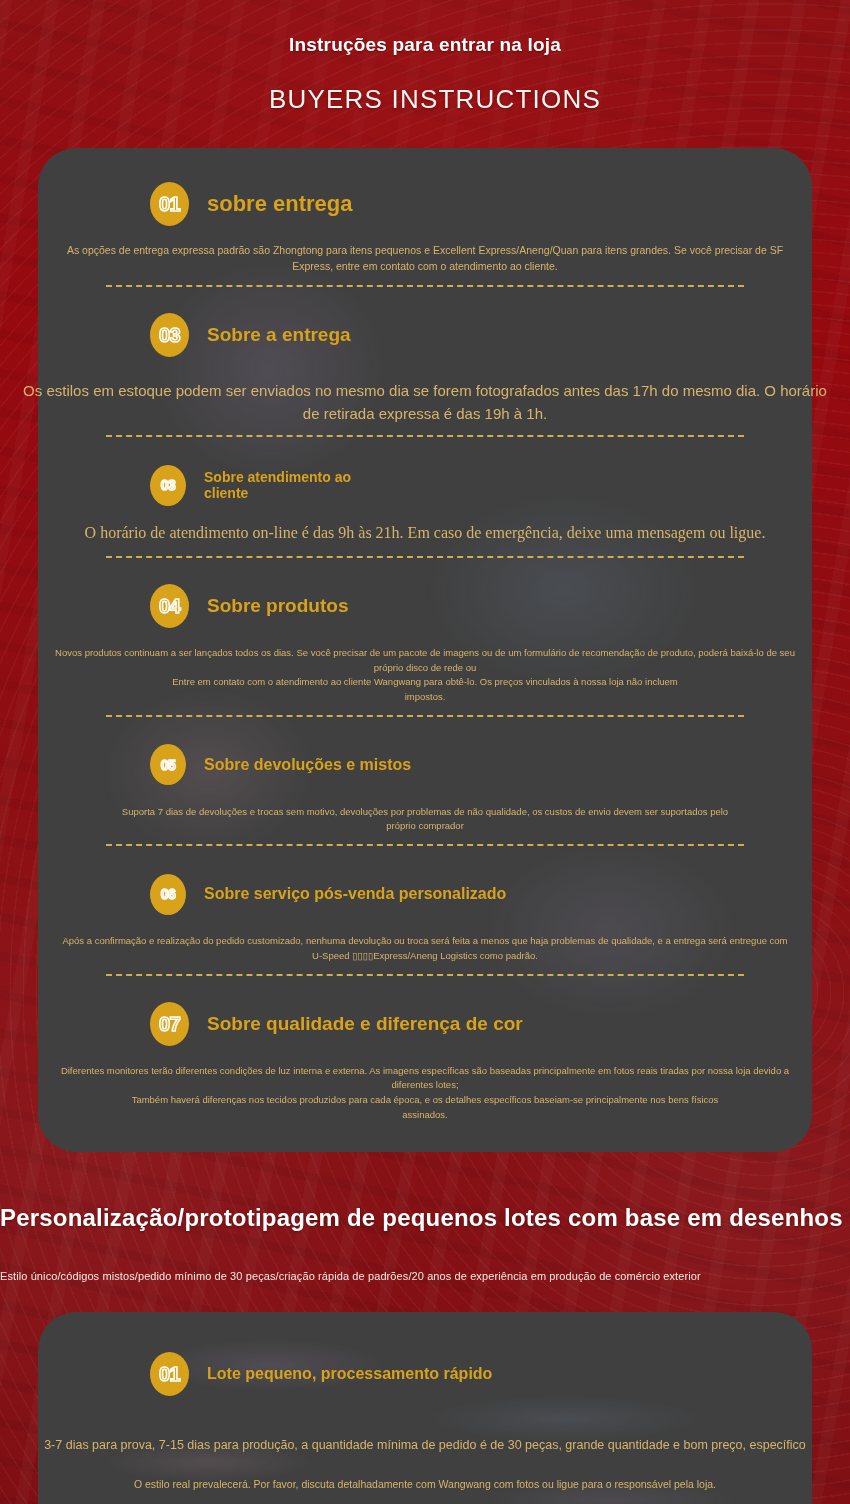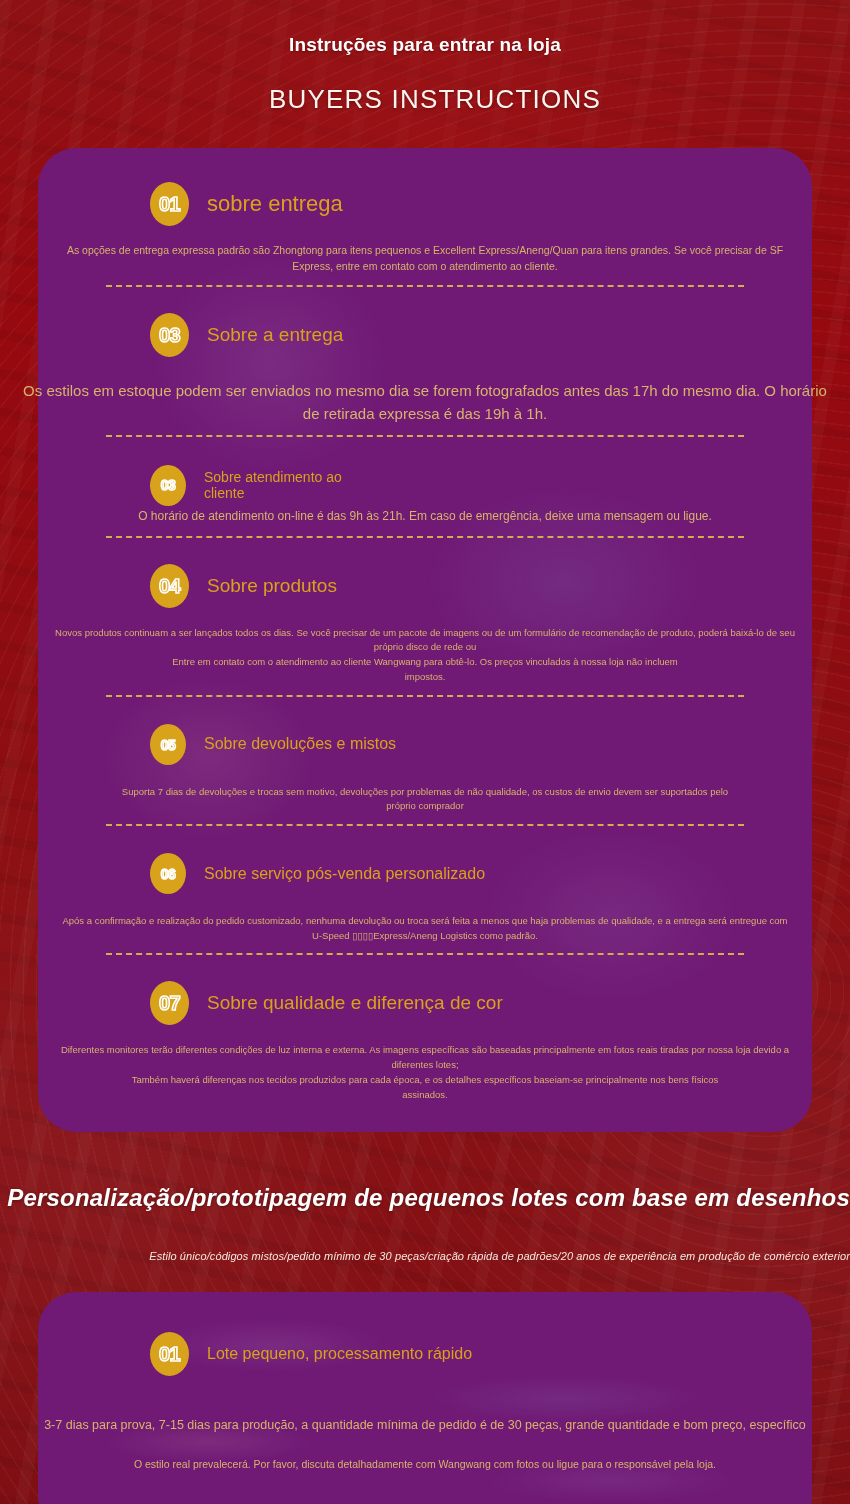--- a/index.html
+++ b/index.html
@@ -40,21 +40,21 @@
   .hdr-main{
     color:#fdf4ef; font-size:26px; font-weight:normal;
     letter-spacing:1.2px; padding-top:28px;
     text-shadow:0 1px 3px rgba(0,0,0,.3);
     padding-left:20px;
   }
 
   
   .card{
     position:relative;
-    background:#701a75;
+    background:#404040;
     border-radius:38px;
     margin:0 38px;
     overflow:visible;
   }
   .card-1{ margin-top:33px; padding:34px 0 30px; }
   .card-2{ margin-top:30px; padding:40px 0 64px; }
 
   
   .card:before{
     content:"";position:absolute;inset:0;border-radius:38px;
@@ -83,55 +83,55 @@
     font-size:20px; font-weight:bold;
     color:#d9a21b;
     -webkit-text-stroke:1.6px #ffffff;
     letter-spacing:-.5px;
     line-height:1;
   }
   .badge-sm{ width:36px; height:41px; font-size:14px;text-align:right; }
 
   .sec-title{
     color:#d9a21b;
-    font-weight:normal;
+    font-weight:bold;
     margin-left:18px;
     line-height:1.15;
   }
   .t-xl{ font-size:22px; }
   .t-lg{ font-size:19px; }
   .t-md{ font-size:16px; }
   .t-sm{ font-size:14px; }
   .ta-right{ }
 
   .sec-body{
     color:#d8b46b;
     text-align:center;
     line-height:1.55;
     padding:0 14px;
     white-space:pre-line;
   }
   .b-13{ font-size:10.5px; margin-top:16px; }
   .b-12{ font-size:15px; margin-top:22px; }
   .b-11{ font-size:9.5px; margin-top:18px; }
-  .b-14{ font-size:12px; margin-top:0; }
+  .b-14{ font-size:16px; margin-top:14px;font-family:Liberation Serif, serif; }
 
   
   .bleed{ margin-left:-34px; margin-right:-34px; }
   .bleed2{ margin-left:-30px; margin-right:-30px; }
 
   .divider{
     height:0; margin:10px 68px 0 68px;
     border-top:2px dashed #d8b44f;
     opacity:.95;
   }
   .sec + .sec{ margin-top:26px; }
 
   
-  .banner{ text-align:right;font-style:italic; }
+  .banner{ text-align:left; }
   .banner-title{
     color:#ffffff; font-size:24px; font-weight:bold;
     padding-top:52px; letter-spacing:.2px;
     text-shadow:0 1px 3px rgba(0,0,0,.35);
   }
   .banner-sub{
     color:#f6e9e1; font-size:11px; padding-top:38px;
     letter-spacing:.1px;
   }
 

